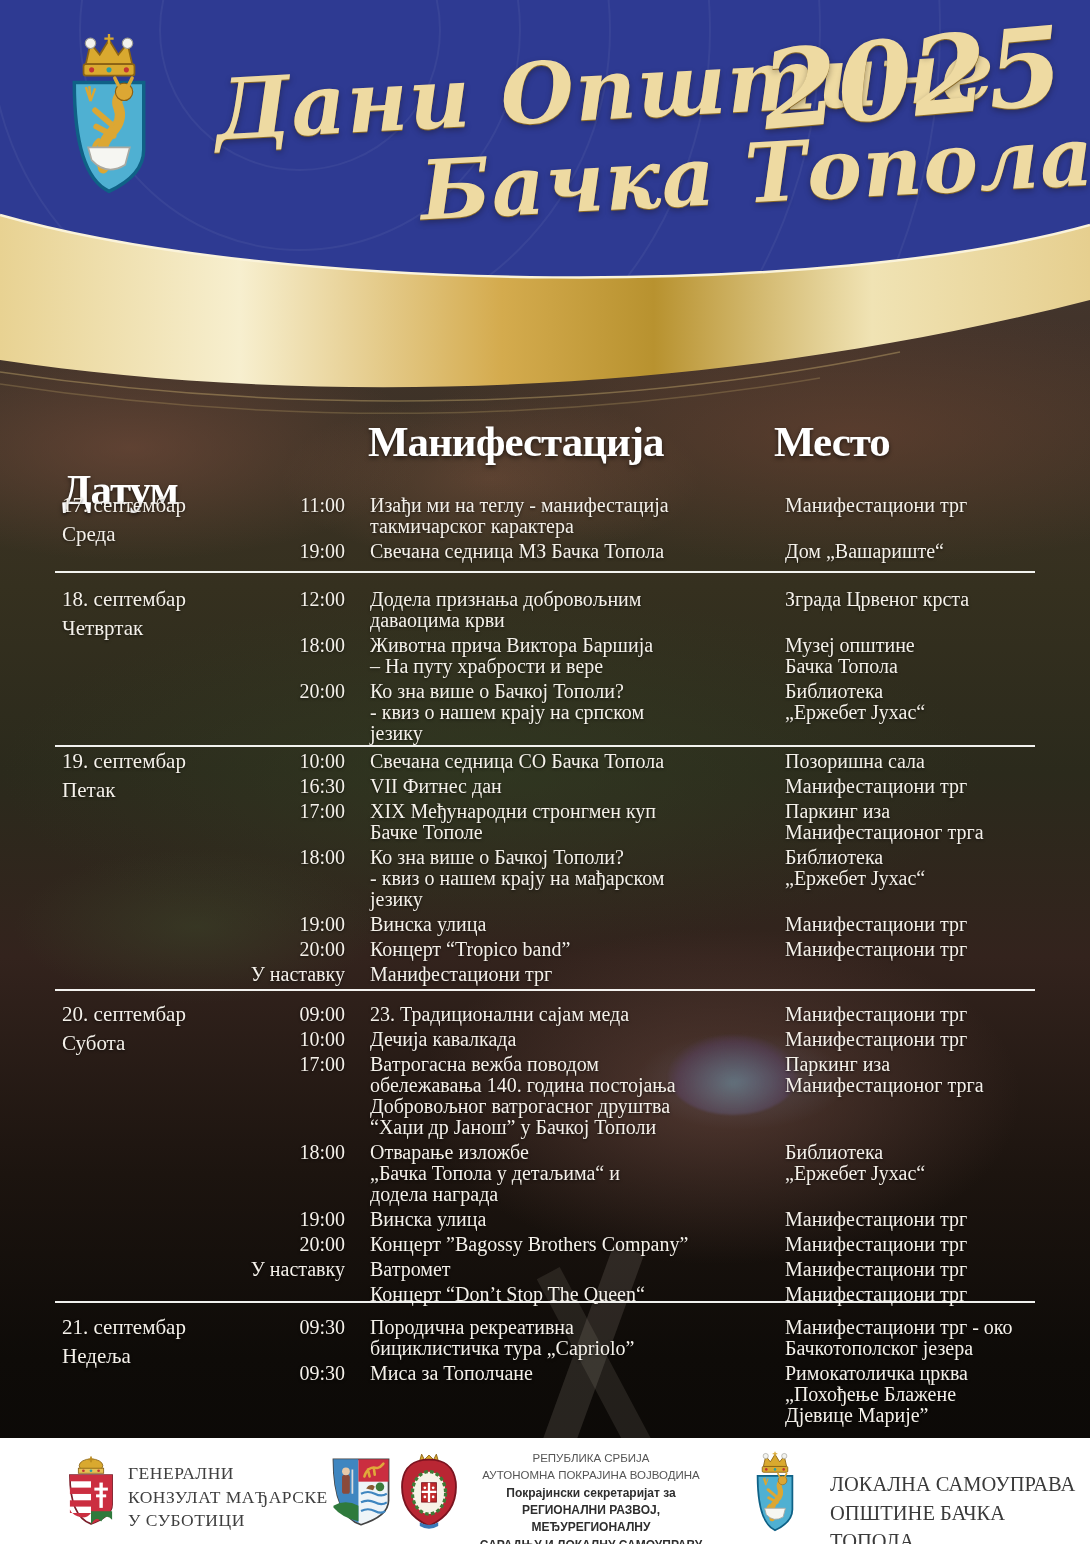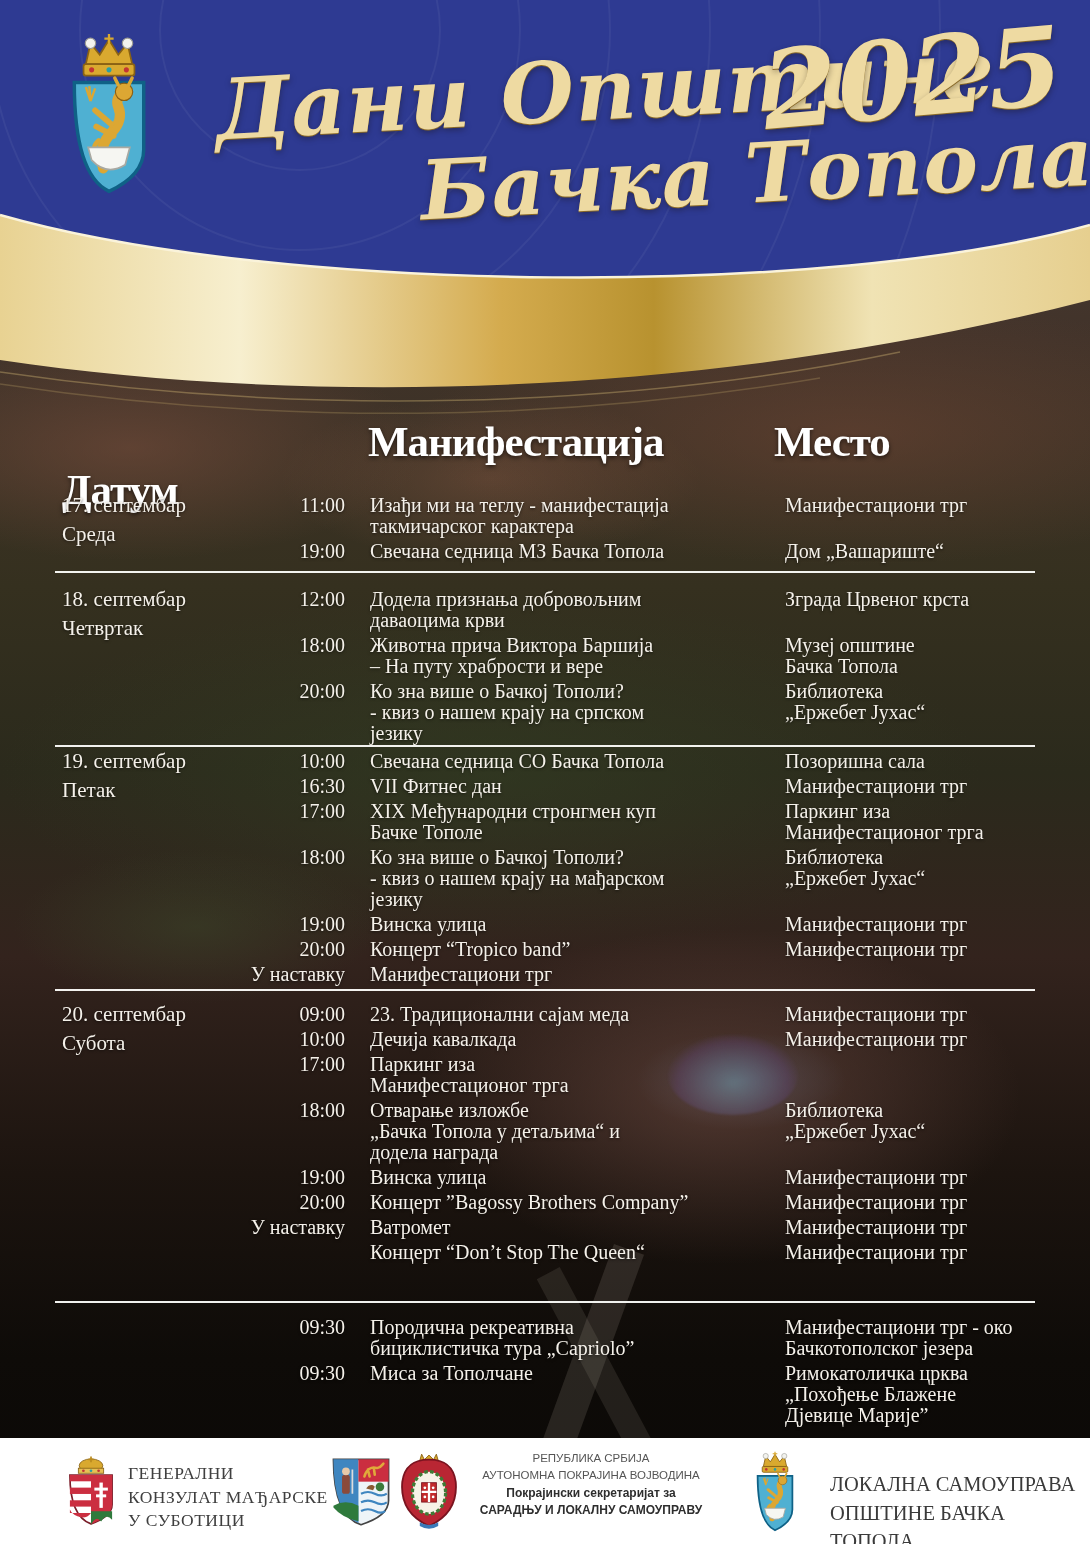--- a/index.html
+++ b/index.html
@@ -308,20 +308,24 @@
     </div>
           <div class="evrow">
       <div class="time">10:00</div>
       <div class="colgap"></div>
       <div class="title">Дечија кавалкада</div>
       <div class="place">Манифестациони трг</div>
     </div>
           <div class="evrow">
       <div class="time">17:00</div>
       <div class="colgap"></div>
+      <div class="title">Ватрогасна вежба поводом
+обележавања 140. година постојања
+Добровољног ватрогасног друштва
+“Хаџи др Јанош” у Бачкој Тополи</div>
       <div class="place">Паркинг иза
 Манифестационог трга</div>
     </div>
           <div class="evrow">
       <div class="time">18:00</div>
       <div class="colgap"></div>
       <div class="title">Отварање изложбе
 „Бачка Топола у детаљима“ и
 додела награда</div>
       <div class="place">Библиотека
@@ -347,20 +351,24 @@
     </div>
           <div class="evrow">
       <div class="time"></div>
       <div class="colgap"></div>
       <div class="title">Концерт “Don’t Stop The Queen“</div>
       <div class="place">Манифестациони трг</div>
     </div>
         </div>
     </section>
       <section class="day" style="top: 1317px;">
+      <div class="datecol">
+        <div class="date">21. септембар</div>
+        <div class="weekday">Недеља</div>
+      </div>
       <div class="events">
           <div class="evrow">
       <div class="time">09:30</div>
       <div class="colgap"></div>
       <div class="title">Породична рекреативна
 бициклистичка тура „Capriolo”</div>
       <div class="place">Манифестациони трг - око
 Бачкотополског језера</div>
     </div>
           <div class="evrow">
@@ -392,20 +400,21 @@
     <svg class="fblock f-voj-arms" viewBox="0 0 72 84">
         <use href="#voj-arms"></use>
       </svg>
     <svg class="fblock f-apv-arms" viewBox="0 0 76 84">
         <use href="#apv-arms"></use>
       </svg>
     <div class="fblock f-prov-text">
       <span class="reg">РЕПУБЛИКА СРБИЈА</span>
       <span class="reg">АУТОНОМНА ПОКРАЈИНА ВОЈВОДИНА</span>
       <span class="bld">Покрајински секретаријат за</span>
+      <span class="bld">РЕГИОНАЛНИ РАЗВОЈ, МЕЂУРЕГИОНАЛНУ</span>
       <span class="bld">САРАДЊУ И ЛОКАЛНУ САМОУПРАВУ</span>
     </div>
 
     <svg class="fblock f-muni-arms" viewBox="0 0 100 140">
         <use href="#bt-arms"></use>
       </svg>
     <div class="fblock f-muni-text">
       <span class="fline">ЛОКАЛНА САМОУПРАВА</span>
       <span class="fline">ОПШТИНЕ БАЧКА ТОПОЛА</span>
     </div>

